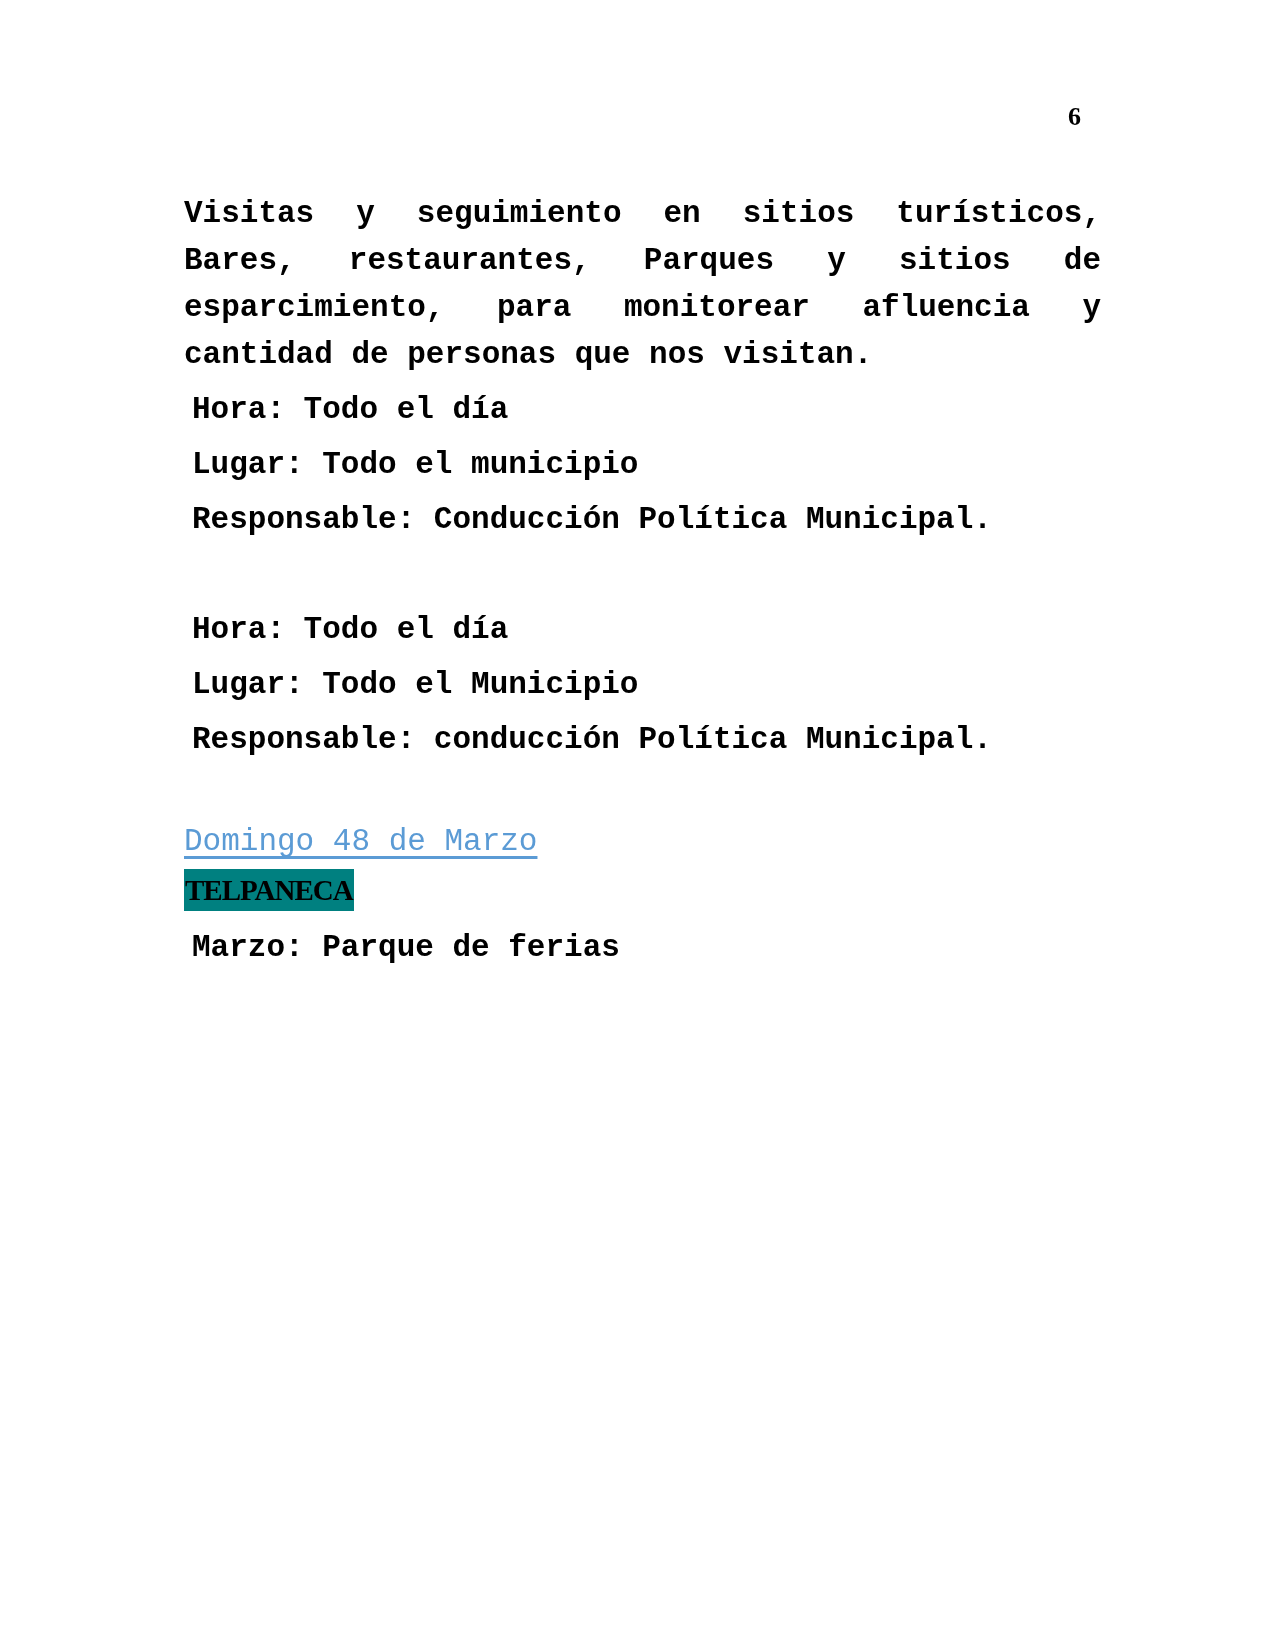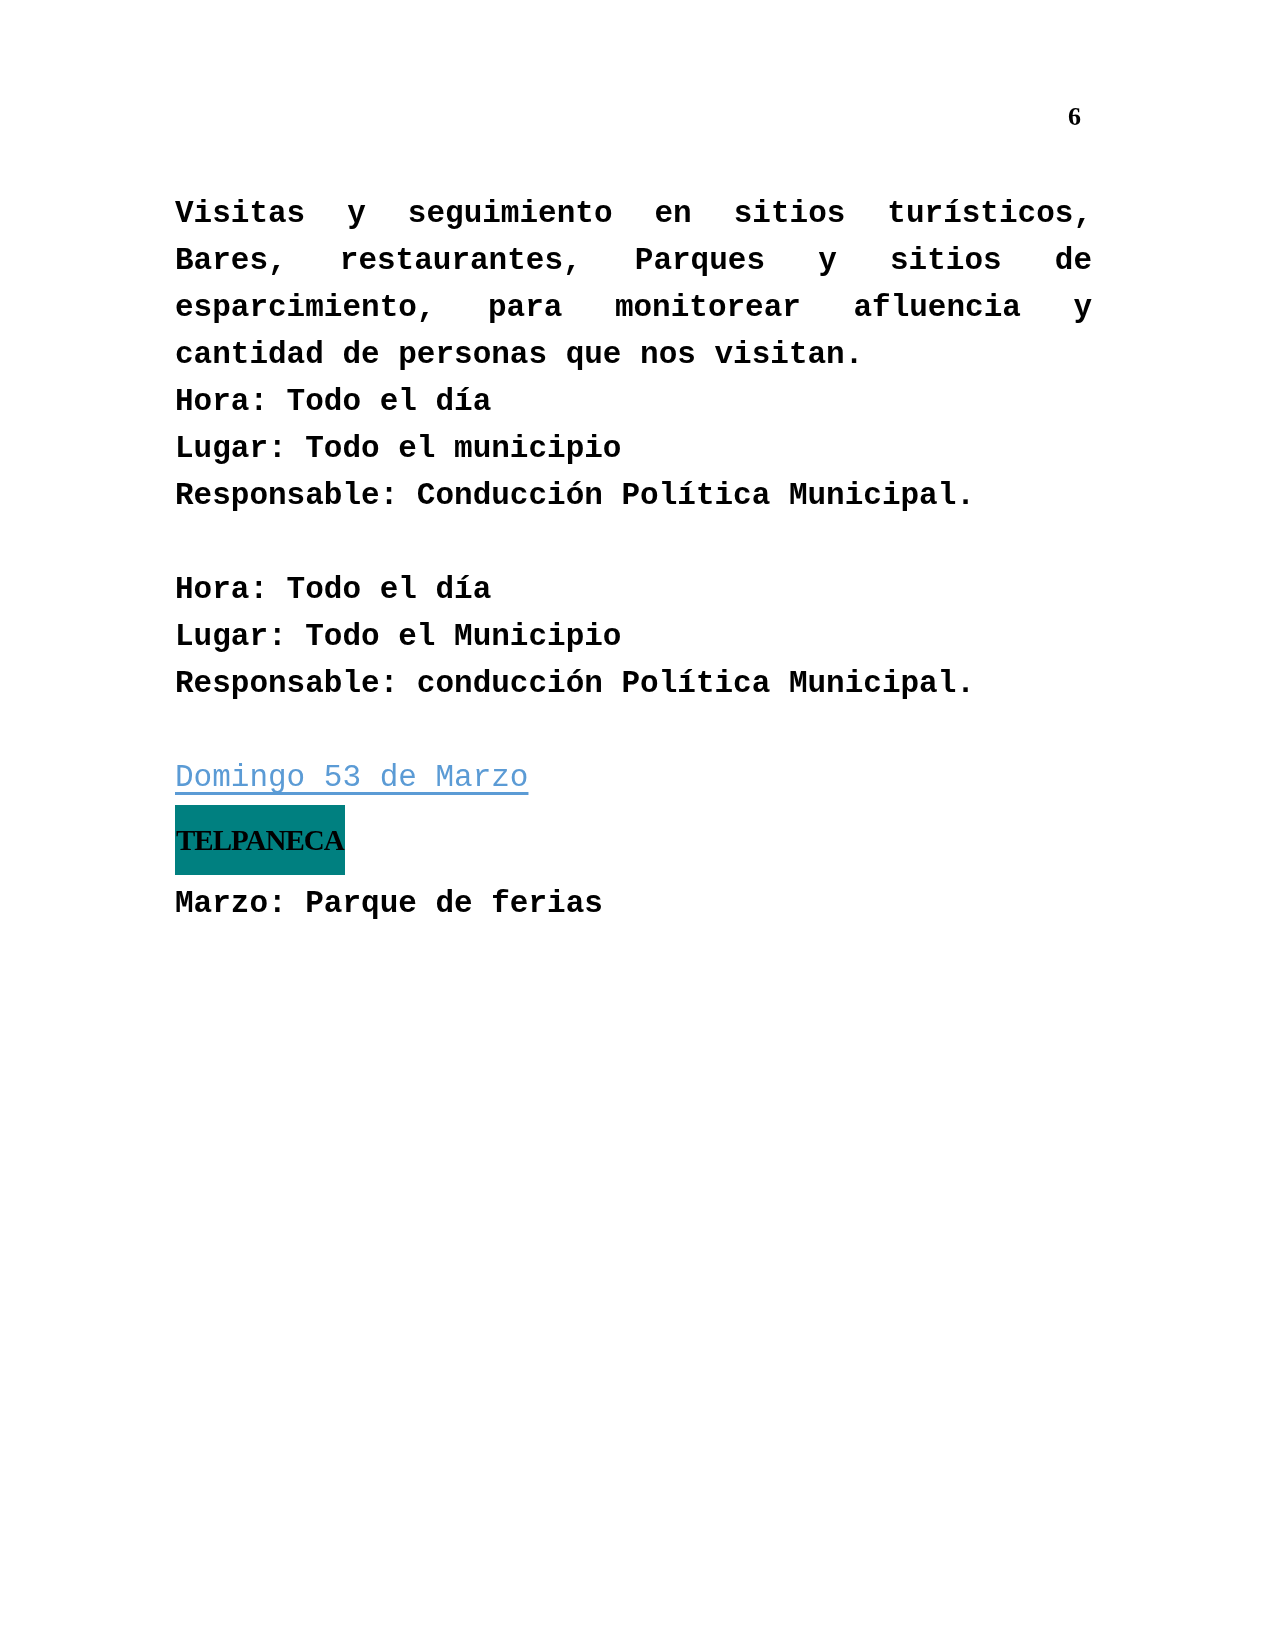--- a/index.html
+++ b/index.html
@@ -2,35 +2,35 @@
 <html><head>
 <meta charset="utf-8">
 <style>
   html, body { margin: 0; padding: 0; background: #ffffff; }
   body { width: 1275px; height: 1650px; position: relative; overflow: hidden; }
   .page-num {
     position: absolute; left: 1068px; top: 102px;
     font-family: "Liberation Serif", serif; font-weight: bold; font-size: 26px; color: #000;
   }
   .content {
-    position: absolute; left: 175px; top: 190px; width: 917px;
+    position: absolute; left: 184px; top: 190px; width: 917px;
     font-family: "Liberation Mono", monospace; font-weight: bold; font-size: 31px;
     line-height: 47px; color: #000;
   }
   .para { text-align: justify; text-align-last: left; margin: 0; }
-  .line { display: block; white-space: pre; margin: 0; }
+  .line { display: block; white-space: pre; margin: 8px; }
   .gap { height: 47px; }
   .heading {
     display: inline-block; color: #5b9bd5; text-decoration: underline;
     text-decoration-thickness: 3px; text-underline-offset: 6px; font-weight: normal;
   }
   .tag {
     display: inline-block; background: #008080; color: #000;
     font-family: "Liberation Serif", serif; font-weight: bold; font-size: 29px;
-    line-height: 38px; padding: 16px 1px; letter-spacing: -1px; margin-top: 4px; margin-bottom: 5px;
+    line-height: 38px; padding: 2px 1px; letter-spacing: -1px; margin-top: 4px; margin-bottom: 5px;
   }
 </style>
 </head>
 <body>
 
 <div class="page-num">6</div>
 
 <div class="content">
 
   <div>
@@ -44,18 +44,18 @@
 
   <div>
     <span class="line">Hora: Todo el día</span>
     <span class="line">Lugar: Todo el Municipio</span>
     <span class="line">Responsable: conducción Política Municipal.</span>
   </div>
 
   <div class="gap"></div>
 
   <div>
-    <div><span class="heading">Domingo 53 de Marzo</span></div>
+    <div><span class="heading">Domingo 48 de Marzo</span></div>
     <div><span class="tag">TELPANECA</span></div>
     <span class="line">Marzo: Parque de ferias</span>
   </div>
 
 </div>
 
 </body></html>

